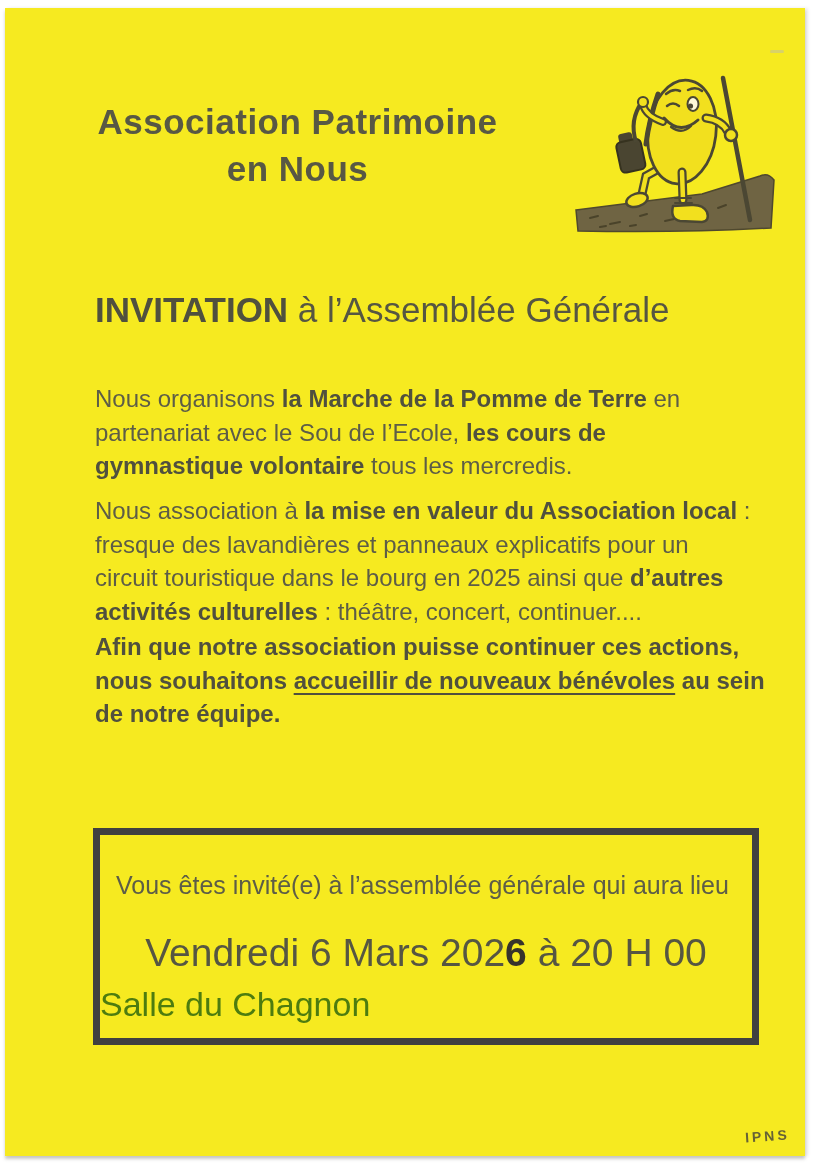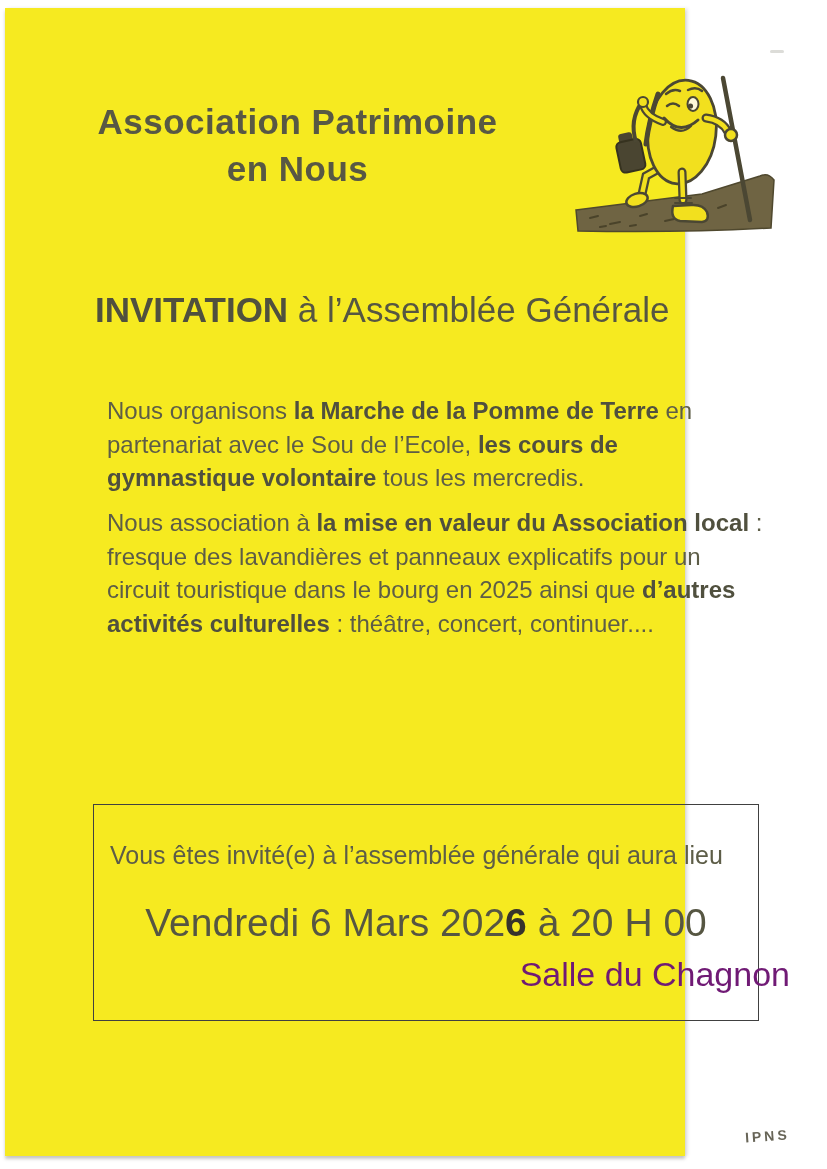--- a/index.html
+++ b/index.html
@@ -1,67 +1,67 @@
 <!DOCTYPE html>
 <html><head>
 <meta charset="utf-8">
 <style>
   html,body{margin:0;padding:0;}
   body{
     width:827px;height:1169px;position:relative;background:#ffffff;
     font-family:"Liberation Sans", sans-serif;overflow:hidden;
   }
   .paper{
-    position:absolute;left:5px;top:8px;width:680px;height:1148px;
+    position:absolute;left:5px;top:8px;width:800px;height:1148px;
     background:#f6ea20;
     box-shadow:0 3px 3px rgba(140,140,130,0.45), 3px 0 3px rgba(190,190,185,0.3);
   }
   
   .title{
     position:absolute;left:55px;top:90px;width:475px;text-align:center;
     font-size:35px;font-weight:bold;line-height:47px;color:#585844;
     letter-spacing:0.5px;
   }
   .title span{display:block;}
   .mascot{position:absolute;left:565px;top:50px;width:230px;height:195px;}
   .scan-dash{position:absolute;left:765px;top:42px;width:14px;height:3px;background:#b9b9b2;opacity:0.5;border-radius:2px;}
   
   .heading{
     position:absolute;left:90px;top:282px;width:680px;
     font-size:35px;color:#565642;white-space:nowrap;
   }
   .heading .b{font-weight:bold;text-align:center;}
   
   .para{
-    position:absolute;left:90px;width:662px;margin:12px;
+    position:absolute;left:90px;width:662px;margin:0;
     font-size:24px;line-height:33.5px;color:#5d5d47;
   }
   .b{font-weight:bold;color:#50503e;}
   .u{text-decoration:underline;text-decoration-thickness:2px;text-underline-offset:4px;}
   .p1{top:374px;}
   .p2{top:486px;}
   .p3{top:622px;font-weight:bold;color:#50503e;width:672px;}
   .p4{top:728px;}
   
   .invite-box{
-    position:absolute;left:88px;top:796px;width:666px;height:217px;
-    border:1px solid #404040;box-sizing:border-box;
+    position:absolute;left:88px;top:820px;width:666px;height:217px;
+    border:7px solid #404040;box-sizing:border-box;
   }
   .box-line1{
     position:absolute;left:16px;top:36px;width:630px;
     font-size:25px;color:#5d5d47;
   }
   .box-date{
     position:absolute;left:0;top:96px;width:100%;text-align:center;
     font-size:39px;color:#565642;white-space:nowrap;
   }
   .box-date .digit{font-weight:bold;color:#37332c;}
   .box-venue{
-    position:absolute;left:0;top:150px;width:100%;text-align:right;
-    font-size:34px;color:#701a75;padding-left:32px;
+    position:absolute;left:0;top:150px;width:100%;text-align:left;
+    font-size:34px;color:#4d7c0f;
   }
   
   .ipns{
     position:absolute;left:740px;top:1120px;
     font-size:14px;font-weight:bold;letter-spacing:3px;color:#4d4a3a;
     transform:rotate(-4deg);opacity:0.85;
   }
 </style>
 </head>
 <body>
@@ -118,20 +118,21 @@
   </svg>
 
   <div class="scan-dash"></div>
 
   <div class="heading"><span class="b">INVITATION</span><span> à l’Assemblée Générale</span></div>
 
   <p class="para p1"><span>Nous organisons </span><span class="b">la Marche de la Pomme de Terre</span><span> en partenariat avec le Sou de l’Ecole, </span><span class="b">les cours de gymnastique volontaire</span><span> tous les mercredis.</span></p>
 
   <p class="para p2"><span>Nous association  à </span><span class="b">la mise en valeur du Association local</span><span> : fresque des lavandières et panneaux explicatifs pour un circuit touristique dans le bourg en 2025 ainsi que </span><span class="b">d’autres activités culturelles</span><span> : théâtre, concert, continuer....</span></p>
 
+  <p class="para p3"><span>Afin que notre association puisse continuer ces actions, nous souhaitons </span><span class="u">accueillir de nouveaux bénévoles</span><span> au sein de notre équipe.</span></p>
 
 
   <div class="invite-box">
     <div class="box-line1">Vous êtes invité(e) à l’assemblée générale qui aura lieu</div>
     <div class="box-date"><span>Vendredi 6 Mars 202</span><span class="digit">6</span><span> à 20 H 00</span></div>
     <div class="box-venue">Salle du Chagnon</div>
   </div>
 
   <div class="ipns">IPNS</div>
 

